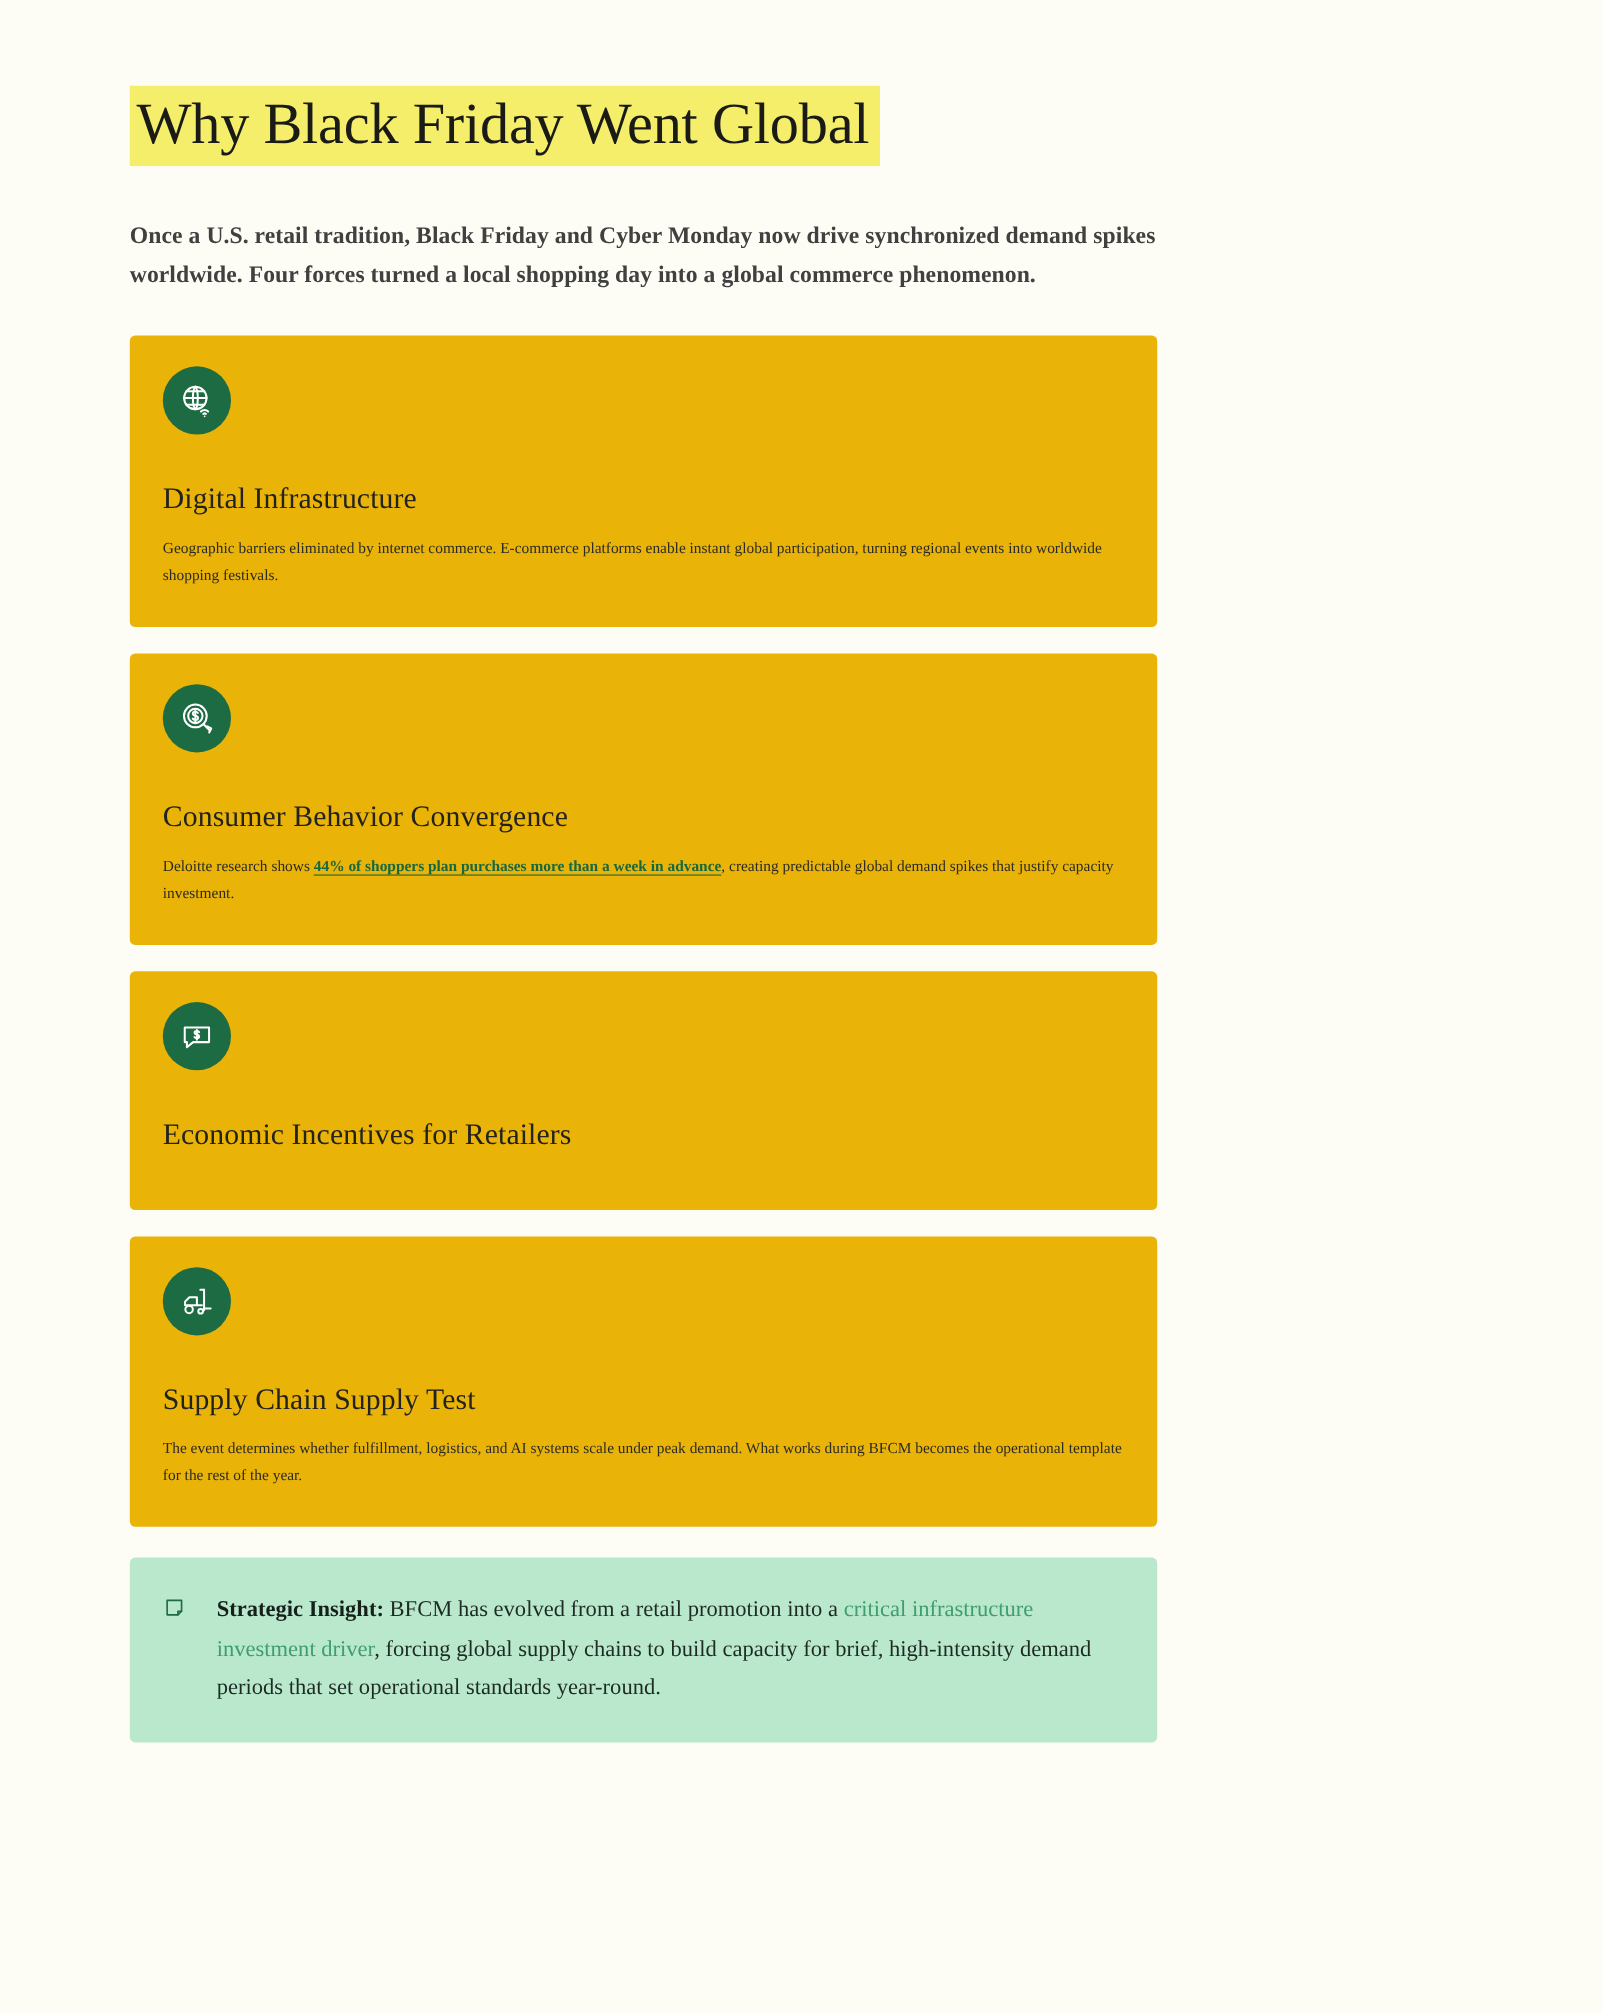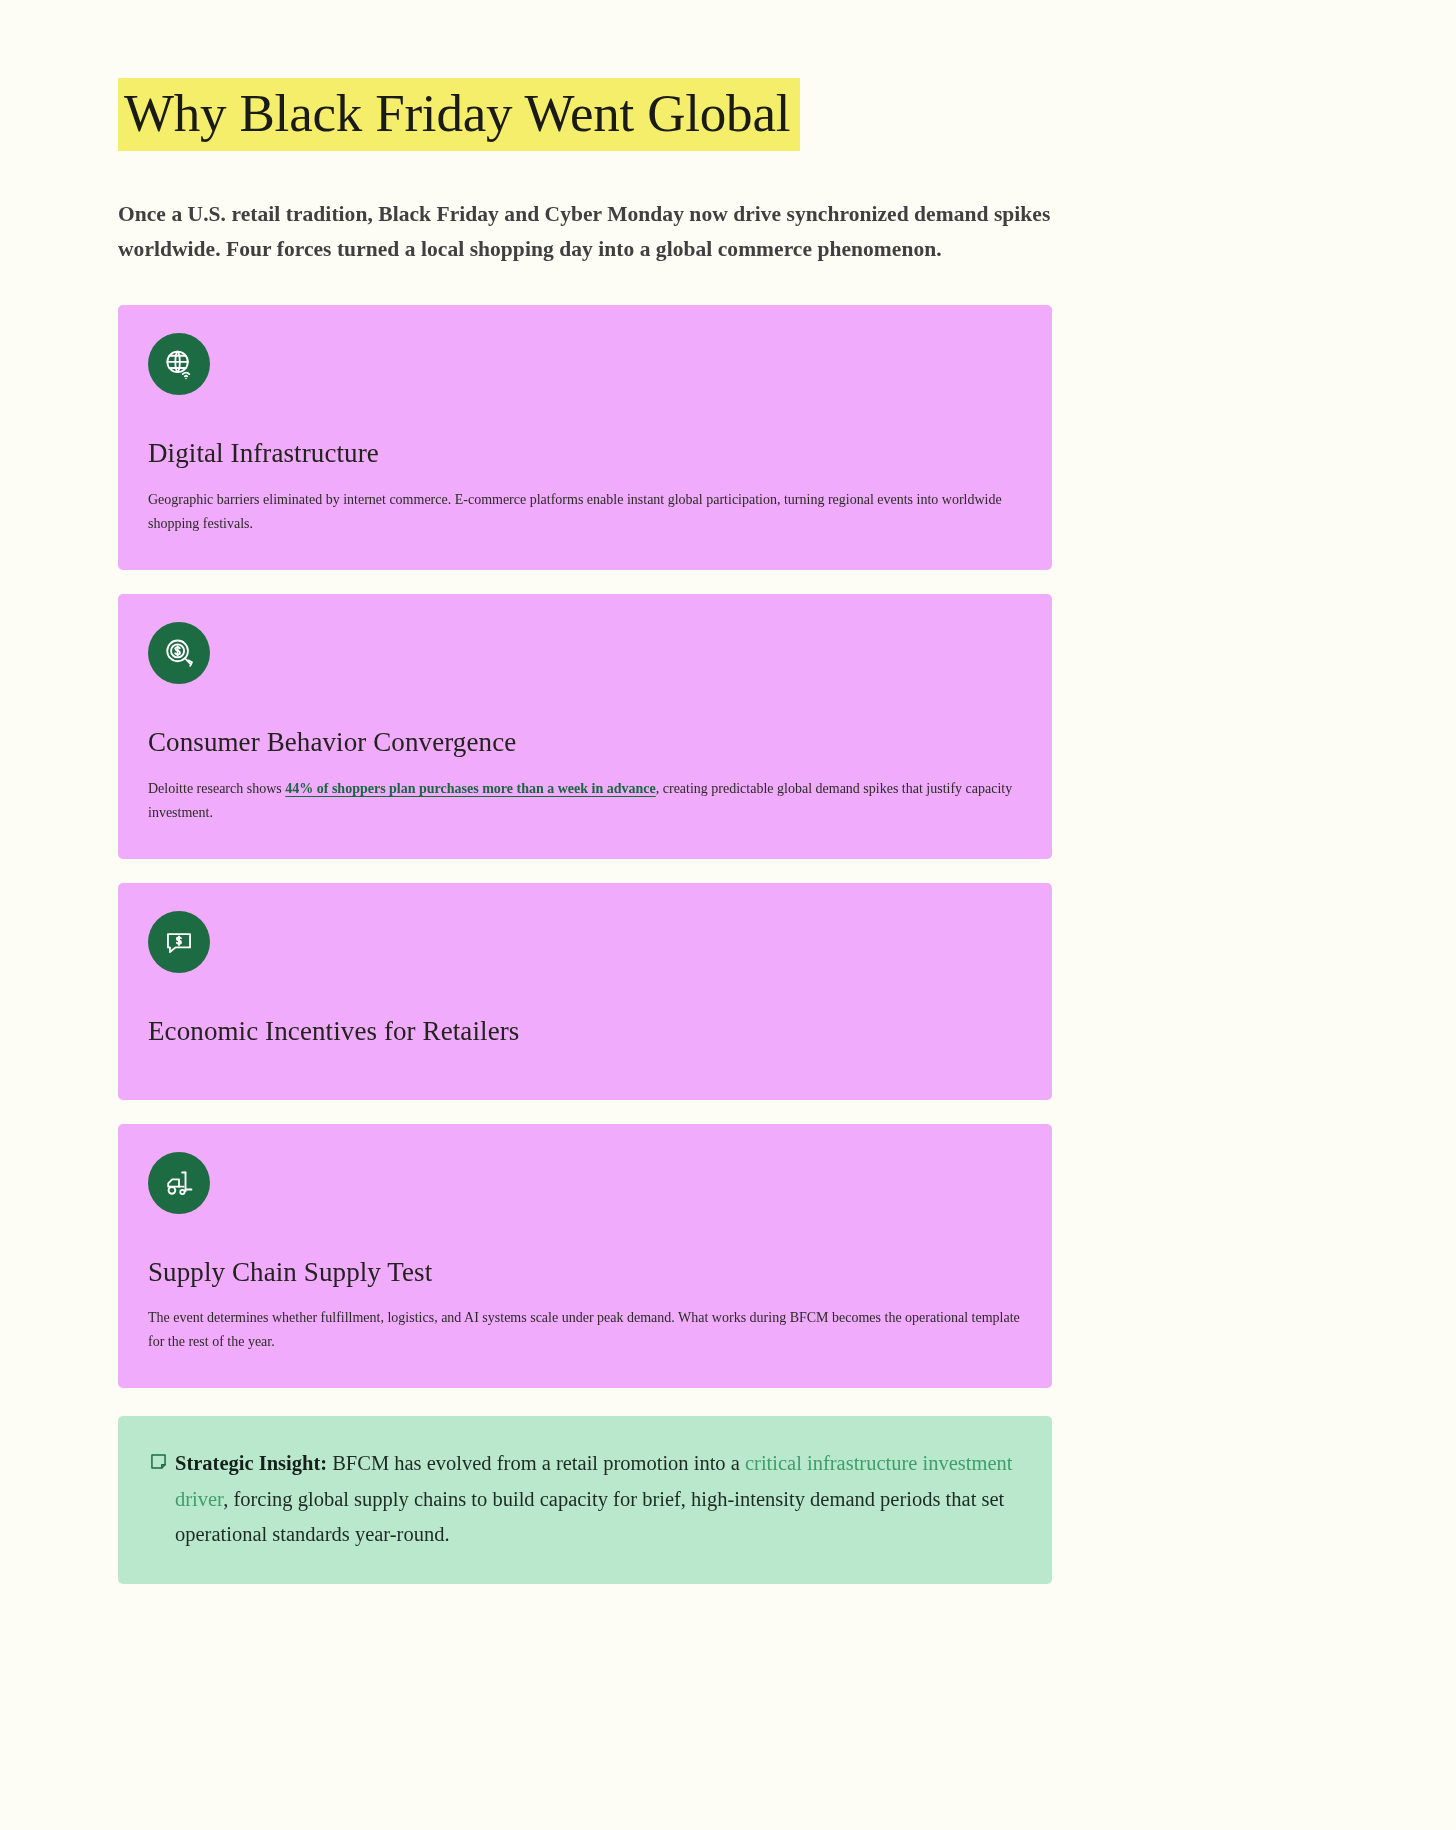--- a/index.html
+++ b/index.html
@@ -45,21 +45,21 @@
     color: #404040;
     max-width: 1000px;
     margin-bottom: 38px;
     letter-spacing: 0.05px;
   }
 
   
   .cards { display: block; }
 
   .card {
-    background: #f0abfc;
+    background: #eab308;
     border-radius: 5px;
     padding: 28px 30px 34px 30px;
     margin-bottom: 24px;
   }
 
   .icon-badge {
     width: 62px;
     height: 62px;
     border-radius: 50%;
     background: #1d6b42;
@@ -92,21 +92,21 @@
     text-decoration: underline;
     text-underline-offset: 3px;
   }
 
   
   .callout {
     background: #b9e8cd;
     border-radius: 5px;
     padding: 30px 34px 32px 30px;
     display: flex;
-    gap: 6px;
+    gap: 28px;
     align-items: flex-start;
     margin-top: 28px;
   }
 
   .callout-icon {
     flex: 0 0 auto;
     padding-top: 5px;
     color: #1d6b42;
   }
   .callout-icon svg { display: block; }

